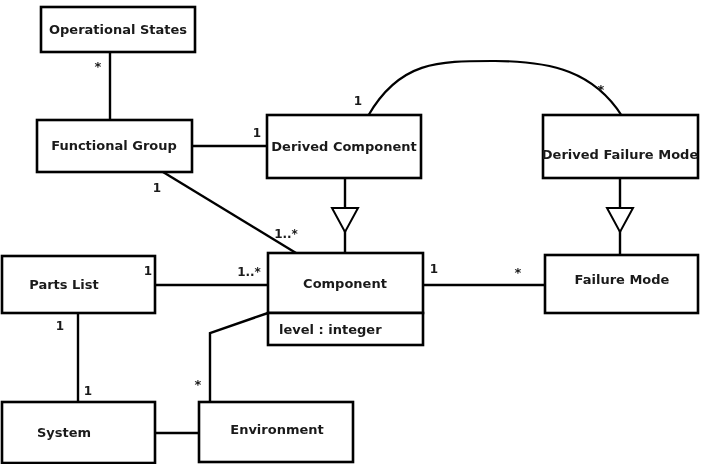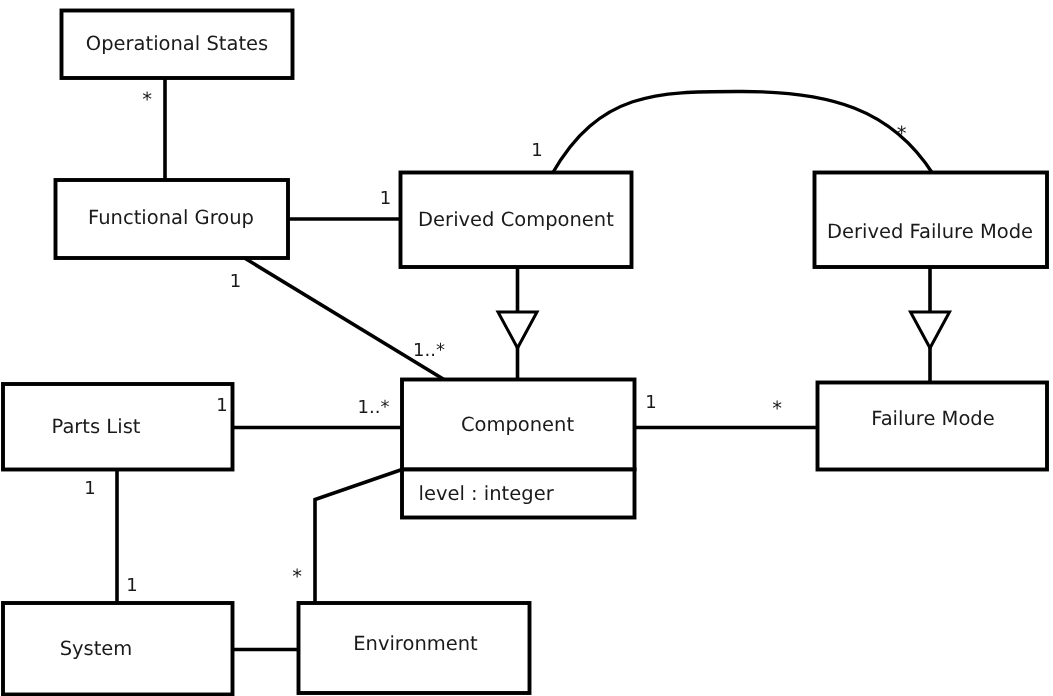--- a/index.html
+++ b/index.html
@@ -13,20 +13,21 @@
     position: relative;
     overflow: hidden;
     font-family: "DejaVu Sans", sans-serif;
   }
   #diagram-root {
     position: absolute;
     left: 0;
     top: 0;
     width: 702px;
     height: 464px;
+    font-weight: bold;
   }
   svg#uml-canvas {
     position: absolute;
     left: 0;
     top: 0;
     width: 702px;
     height: 464px;
     display: block;
   }
   .uml-box {

